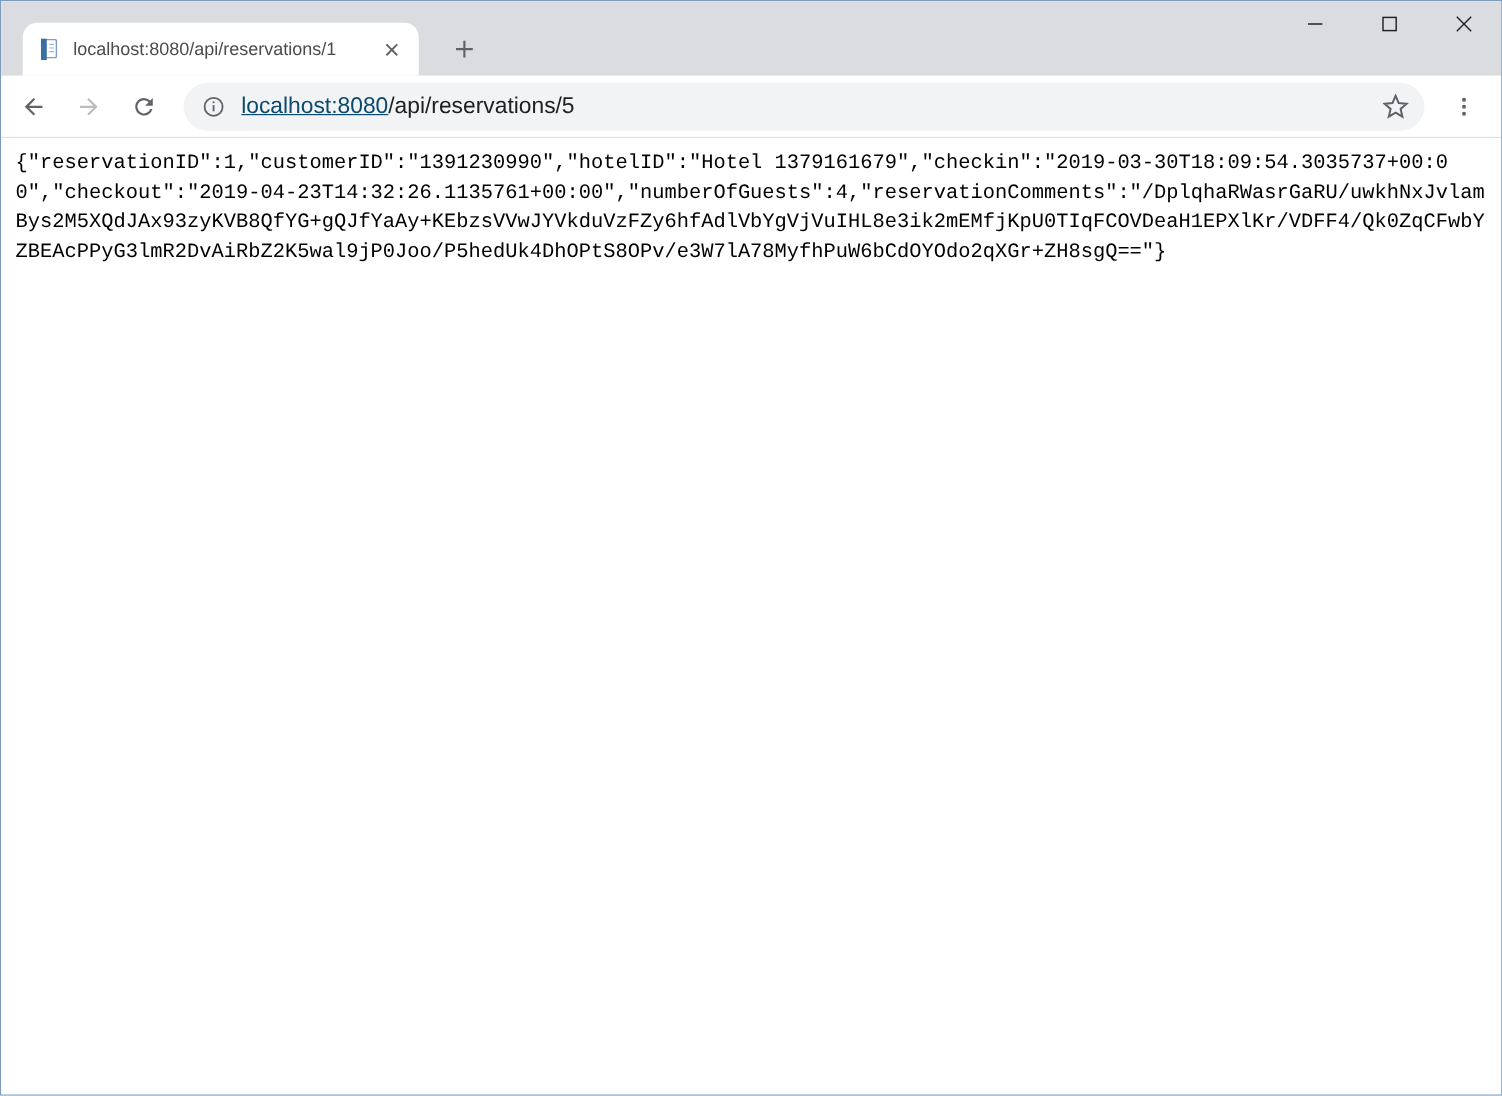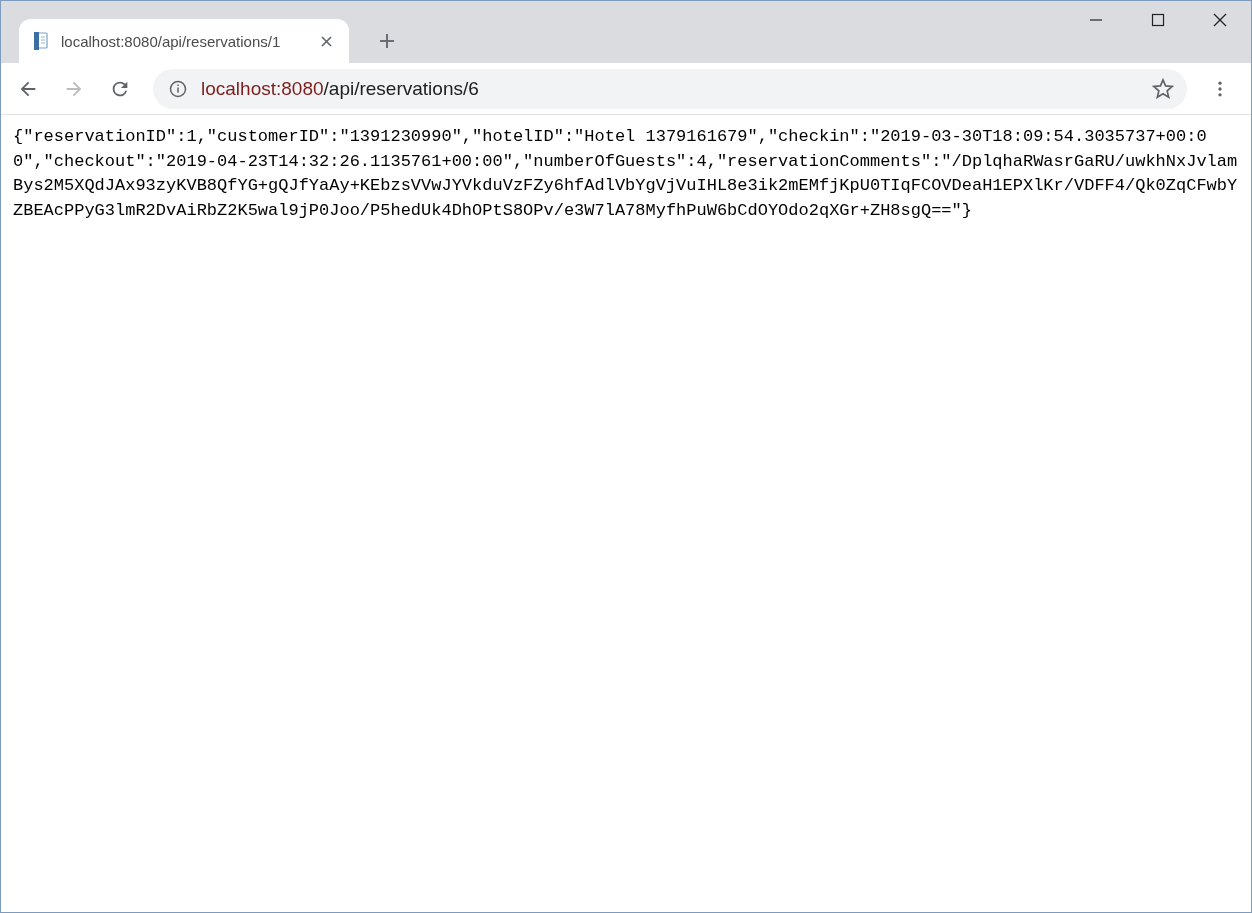--- a/index.html
+++ b/index.html
@@ -133,21 +133,21 @@
     justify-content:center;
     color:#5f6368;
   }
   .url-text {
     flex: 1;
     font-size: 19px;
     color: #202124;
     white-space: nowrap;
     overflow: hidden;
   }
-  .url-text .muted { color: #7f1d1d; }
+  .url-text .muted { color: #0c4a6e; text-decoration: underline; }
   .star-btn {
     width: 28px;
     height: 28px;
     display:flex;
     align-items:center;
     justify-content:center;
     color:#5f6368;
   }
   .menu-btn {
     width: 42px;
@@ -242,21 +242,21 @@
 
   <div class="omnibox">
     <span class="site-info">
       <svg width="18" height="18" viewBox="0 0 24 24">
           <circle cx="12" cy="12" r="10" fill="none" stroke="#5f6368" stroke-width="2"></circle>
           <rect x="11" y="10" width="2" height="7" fill="#5f6368"></rect>
           <rect x="11" y="6" width="2" height="2" fill="#5f6368"></rect>
         </svg>
     </span>
     <span class="url-text">
-      <span class="muted">localhost</span><span class="muted">:8080</span><span>/api/reservations/6</span>
+      <span class="muted">localhost</span><span class="muted">:8080</span><span>/api/reservations/5</span>
     </span>
     <span class="star-btn">
       <svg width="22" height="22" viewBox="0 0 24 24">
           <path d="M12 17.27 18.18 21l-1.64-7.03L22 9.24l-7.19-.61L12 2 9.19 8.63 2 9.24l5.46 4.73L5.82 21z" fill="none" stroke="#5f6368" stroke-width="1.8"></path>
         </svg>
     </span>
   </div>
 
   <div class="menu-btn">
     <svg width="20" height="20" viewBox="0 0 24 24">

